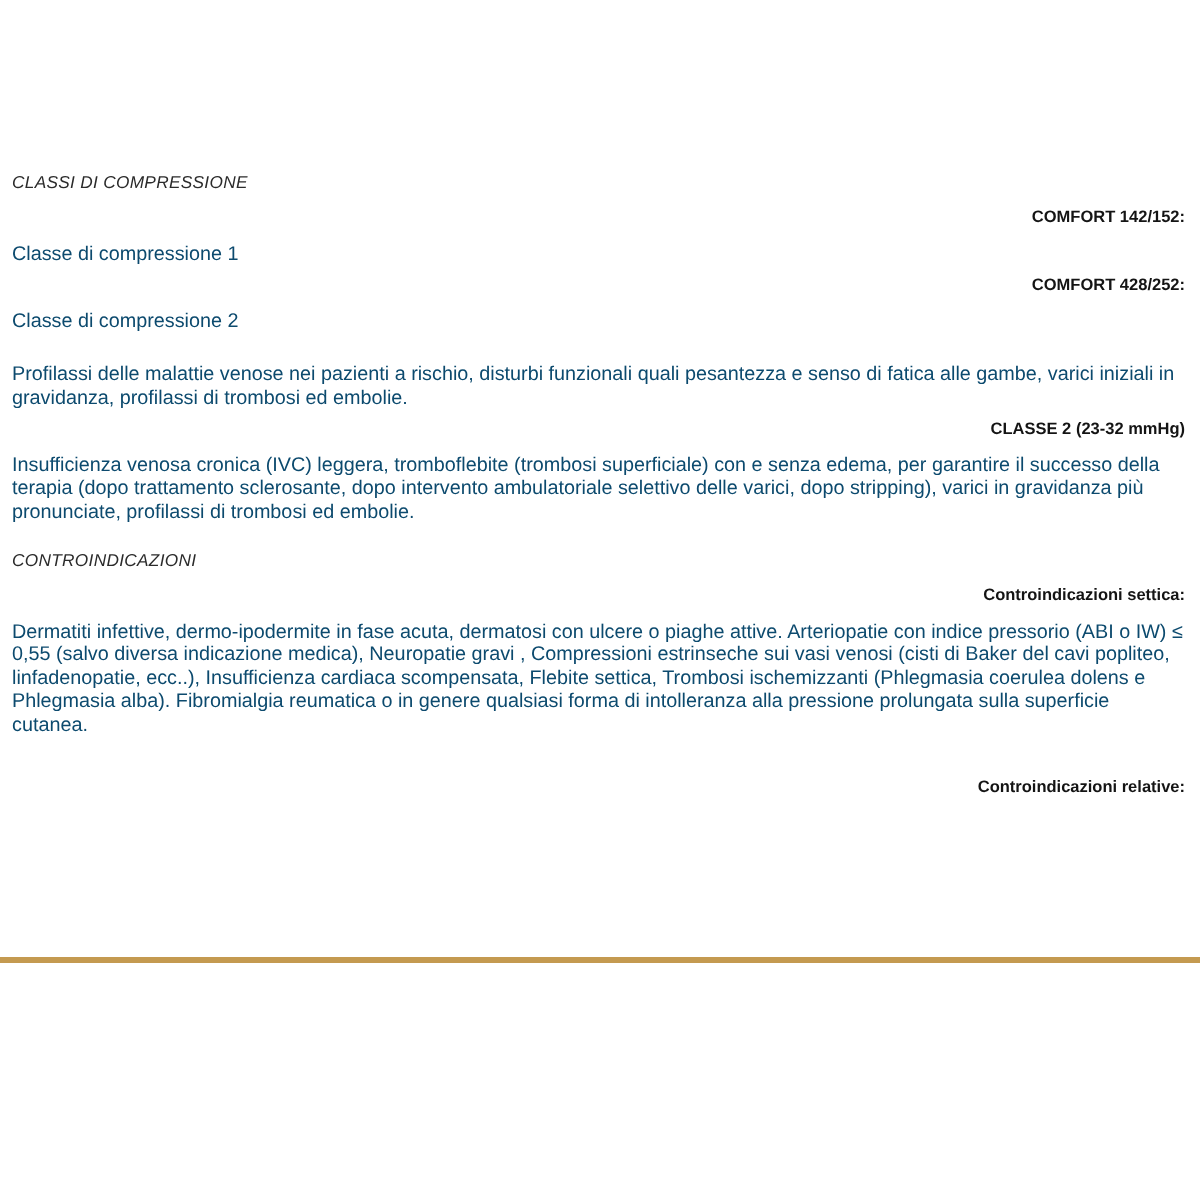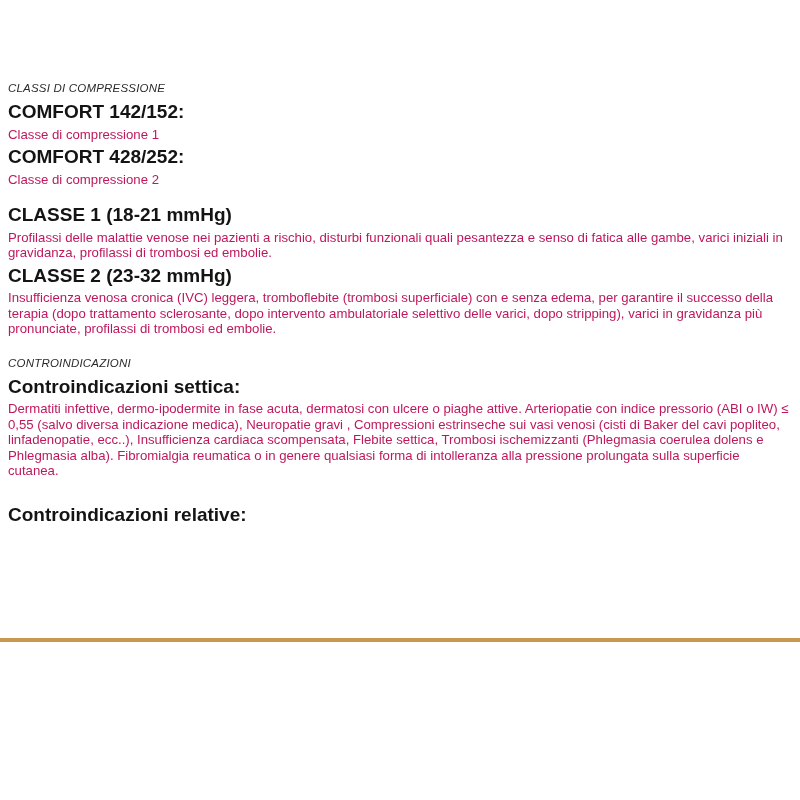--- a/index.html
+++ b/index.html
@@ -6,45 +6,46 @@
   html, body {
     width: 800px; height: 800px;
     background: #ffffff;
     font-family: "Liberation Sans", "DejaVu Sans", sans-serif;
     color: #1e1e1e;
     overflow: hidden;
   }
   .page {
     position: relative;
     width: 800px; height: 800px;
-    padding: 82px 10px 0 8px;
+    padding: 116px 10px 0 8px;
   }
   .doc-section + .doc-section { margin-top: 20px; }
   .section-label {
     font-style: italic;
     font-weight: 400;
     font-size: 11.5px;
     letter-spacing: 0.2px;
     color: #2b2b2b;
     margin: 0 0 9px 0;
     line-height: 13px;
   }
   .subhead {
     font-weight: 700;
-    font-size: 19px;
+    font-size: 11px;
     line-height: 15.5px;
     color: #141414;
     margin: 0 0 7px 0;
+    text-align: right;
   }
   .subhead--relative { margin-top: 28px; }
   .body-text {
     font-weight: 400;
     font-size: 13.2px;
     line-height: 15.5px;
-    color: #be185d;
+    color: #0c4a6e;
     margin: 0 0 7px 0;
   }
   .divider {
     position: absolute;
     left: 0;
     top: 638px;
     width: 800px;
     height: 4px;
   }
 </style>
@@ -55,21 +56,20 @@
 
   <section class="doc-section">
     <h4 class="section-label">CLASSI DI COMPRESSIONE</h4>
     <p class="subhead">COMFORT 142/152:</p>
     <p class="body-text">Classe di compressione 1</p>
     <p class="subhead">COMFORT 428/252:</p>
     <p class="body-text">Classe di compressione 2</p>
   </section>
 
   <section class="doc-section">
-    <p class="subhead">CLASSE 1 (18-21 mmHg)</p>
     <p class="body-text">Profilassi delle malattie venose nei pazienti a rischio, disturbi funzionali quali pesantezza e senso di fatica alle gambe, varici iniziali in gravidanza, profilassi di trombosi ed embolie.</p>
     <p class="subhead">CLASSE 2 (23-32 mmHg)</p>
     <p class="body-text">Insufficienza venosa cronica (IVC) leggera, tromboflebite (trombosi superficiale) con e senza edema, per garantire il successo della terapia (dopo trattamento sclerosante, dopo intervento ambulatoriale selettivo delle varici, dopo stripping), varici in gravidanza più pronunciate, profilassi di trombosi ed embolie.</p>
   </section>
 
   <section class="doc-section">
     <h4 class="section-label">CONTROINDICAZIONI</h4>
     <p class="subhead">Controindicazioni settica:</p>
     <p class="body-text">Dermatiti infettive, dermo-ipodermite in fase acuta, dermatosi con ulcere o piaghe attive. Arteriopatie con indice pressorio (ABI o IW) ≤ 0,55 (salvo diversa indicazione medica), Neuropatie gravi , Compressioni estrinseche sui vasi venosi (cisti di Baker del cavi popliteo, linfadenopatie, ecc..), Insufficienza cardiaca scompensata, Flebite settica, Trombosi ischemizzanti (Phlegmasia coerulea dolens e Phlegmasia alba). Fibromialgia reumatica o in genere qualsiasi forma di intolleranza alla pressione prolungata sulla superficie cutanea.</p>
     <p class="subhead subhead--relative">Controindicazioni relative:</p>

